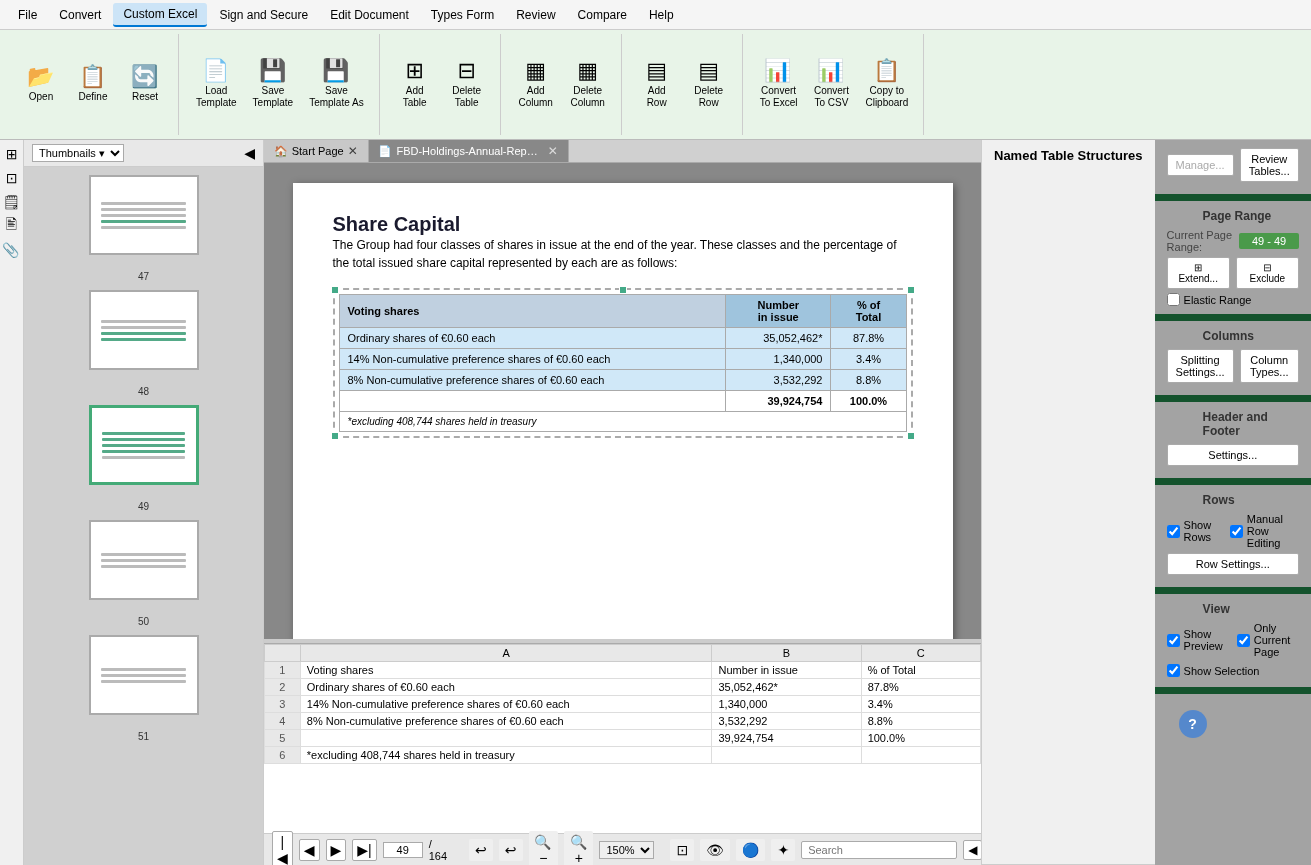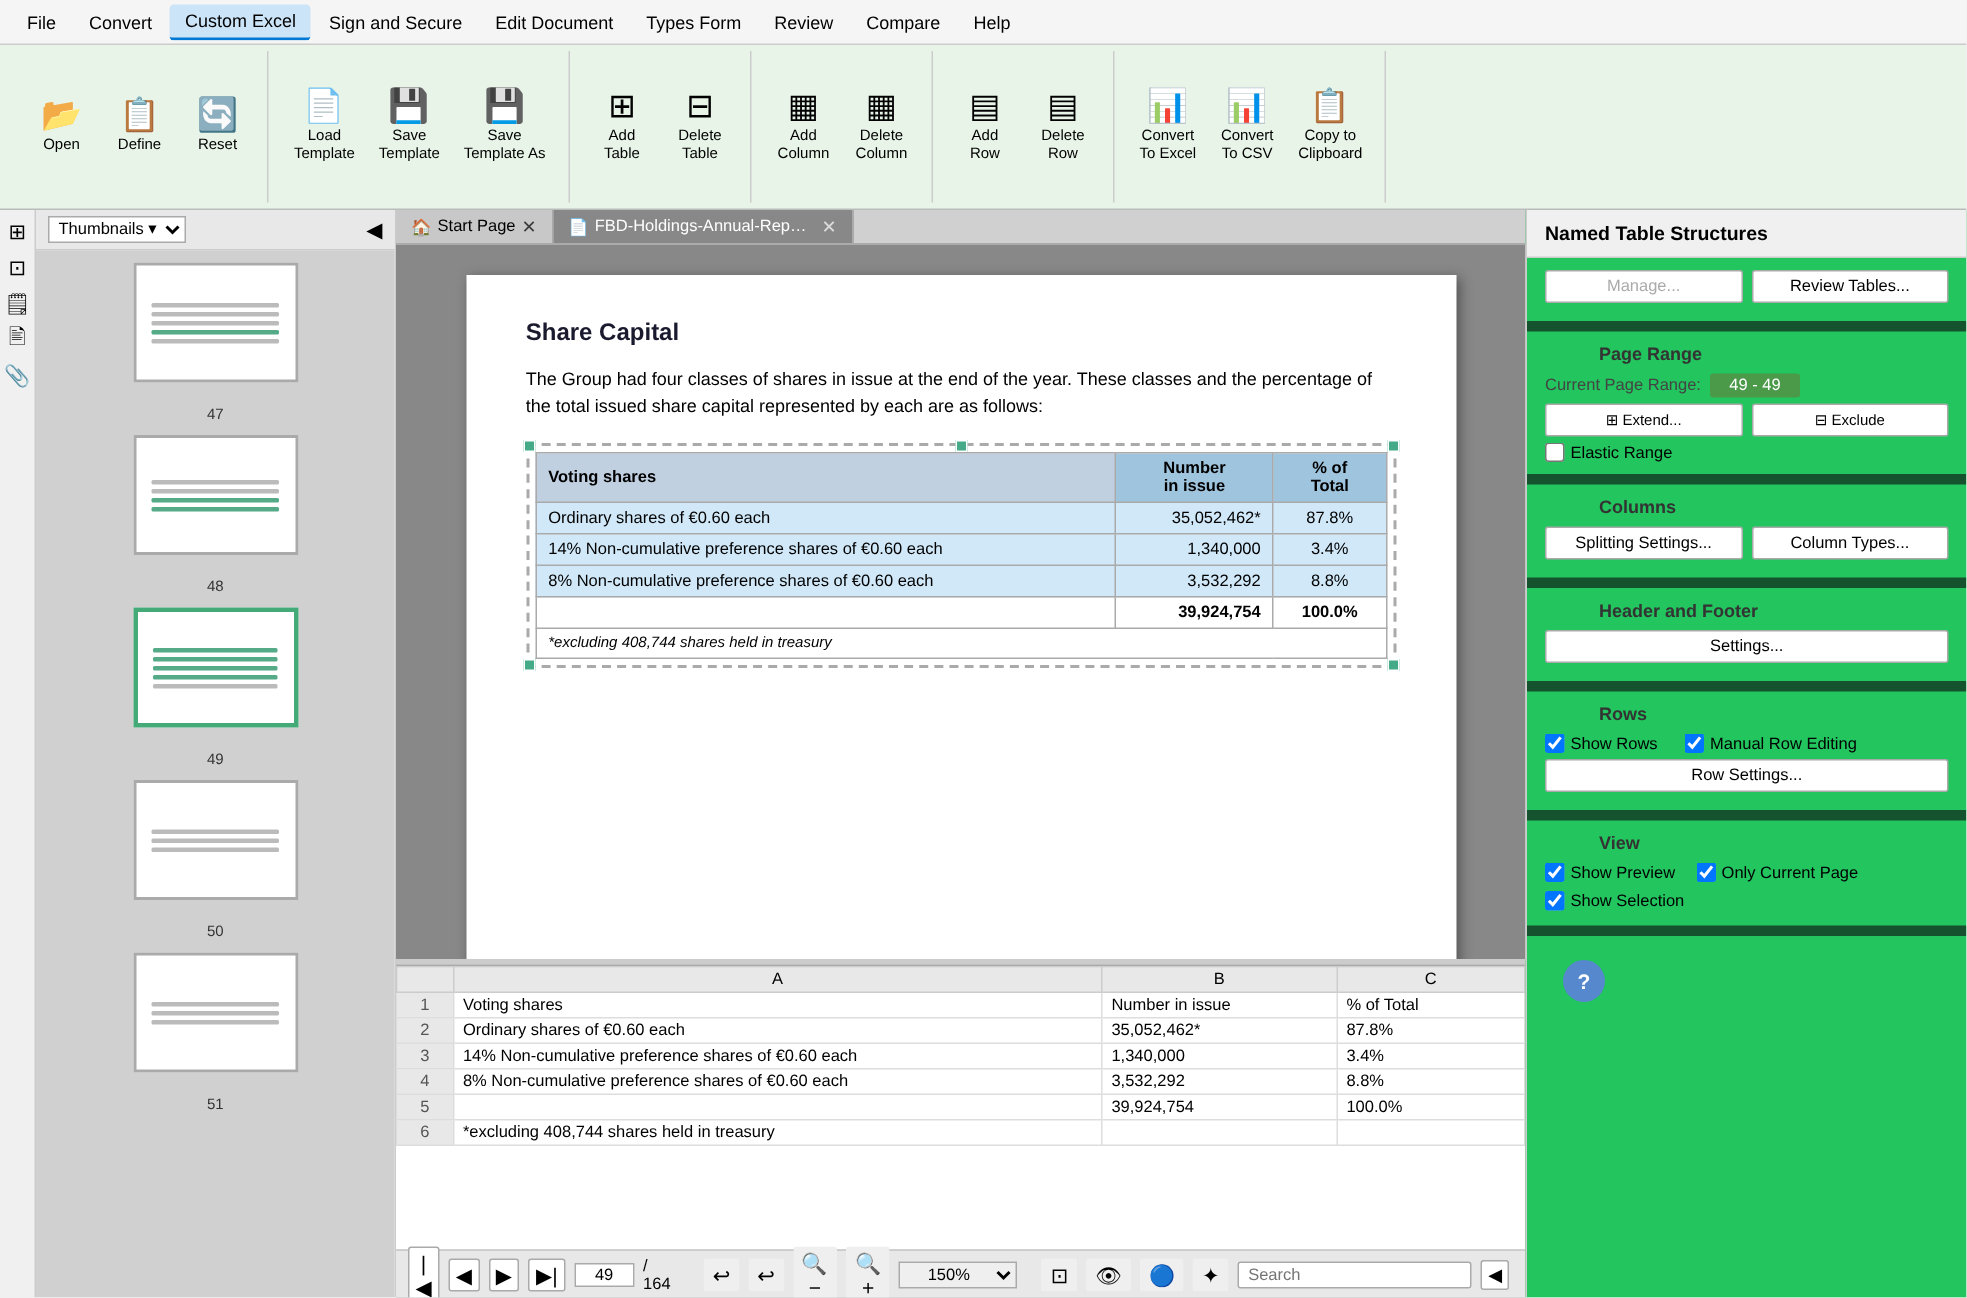--- a/index.html
+++ b/index.html
@@ -45,21 +45,21 @@
     #tabs { display: flex; background: #d0d0d0; border-bottom: 1px solid #aaa; }
     .tab { display: flex; align-items: center; padding: 4px 10px; background: #c8c8c8; border-right: 1px solid #aaa; cursor: pointer; font-size: 11px; gap: 4px; max-width: 200px; overflow: hidden; text-overflow: ellipsis; white-space: nowrap; }
     .tab.active { background: #888; color: #fff; }
     .tab-close { cursor: pointer; font-size: 12px; opacity: 0.7; }
 
     
     #doc-view { flex: 1; overflow: auto; background: #888; display: flex; justify-content: center; padding: 20px; position: relative; }
     #doc-page { background: #fff; width: 660px; min-height: 500px; padding: 30px 40px; position: relative; box-shadow: 2px 2px 8px rgba(0,0,0,0.4); }
 
     
-    .doc-heading { font-size: 16px; font-weight: bold; color: #1a1a2e; margin-bottom: 12px; }
+    .doc-heading { font-size: 20px; font-weight: bold; color: #1a1a2e; }
     .doc-text { font-size: 12px; line-height: 1.5; margin-bottom: 16px; }
     .doc-table-wrapper { border: 2px dashed #aaa; padding: 4px; position: relative; }
     .selection-handle { width: 8px; height: 8px; background: #4a8; border: 1px solid #fff; position: absolute; }
     .doc-table { border-collapse: collapse; width: 100%; }
     .doc-table th, .doc-table td { border: 1px solid #aaa; padding: 4px 8px; font-size: 11px; }
     .doc-table th { background: #b8d4e8; font-weight: bold; text-align: center; }
     .doc-table .header-main { background: #c8d8e8; font-weight: bold; }
     .doc-table .highlighted { background: #d0e8f8; }
     .doc-table td.right { text-align: right; }
     .doc-table td.center { text-align: center; }
@@ -73,27 +73,27 @@
     .sheet-table td.row-num { background: #e8e8e8; text-align: center; min-width: 24px; color: #555; }
     .col-a { min-width: 220px !important; }
     .col-b { min-width: 100px !important; }
     .col-c { min-width: 80px !important; }
 
     
     #bottom-bar { height: 32px; background: #e8e8e8; border-top: 1px solid #ccc; display: flex; align-items: center; padding: 0 8px; gap: 6px; }
     .nav-btn { cursor: pointer; font-size: 14px; padding: 2px 4px; border: 1px solid #aaa; background: #fff; border-radius: 2px; }
     .page-input { width: 40px; border: 1px solid #aaa; text-align: center; font-size: 11px; padding: 1px; }
     .page-total { font-size: 11px; }
-    .zoom-select { font-size: 11px; border: 1px solid #aaa; padding: 1px 14px; }
+    .zoom-select { font-size: 11px; border: 1px solid #aaa; padding: 1px 2px; }
     .tool-btn { cursor: pointer; font-size: 14px; padding: 2px 5px; border: 1px solid transparent; border-radius: 2px; }
     .search-box { flex: 1; border: 1px solid #aaa; padding: 2px 6px; font-size: 11px; border-radius: 2px; }
     .arrow-btn { cursor: pointer; font-size: 12px; padding: 2px 4px; border: 1px solid #aaa; background: #fff; border-radius: 2px; }
 
     
-    #right-panel { width: 294px; background: #22c55e; border-left: 1px solid #ccc; display: flex; flex-direction: column; overflow: hidden; }
+    #right-panel { width: 330px; background: #a3a3a3; border-left: 1px solid #ccc; display: flex; flex-direction: row; overflow: hidden; }
     .panel-title { font-size: 13px; font-weight: bold; padding: 8px 12px; background: #f0f0f0; border-bottom: 1px solid #ccc; }
     .panel-section { padding: 8px 12px; border-bottom: 7px solid #14532d; }
     .panel-section-title { font-size: 12px; font-weight: bold; color: #333; margin-bottom: 6px; padding-left: 36px; }
     .panel-row { display: flex; align-items: center; gap: 6px; margin-bottom: 4px; }
     .panel-btn { flex: 1; padding: 4px 8px; border: 1px solid #aaa; background: #fff; border-radius: 2px; cursor: pointer; font-size: 11px; text-align: center; }
     .panel-btn.disabled { color: #aaa; cursor: default; }
     .panel-label { font-size: 11px; color: #444; }
     .range-display { background: #4a9a4a; color: #fff; padding: 2px 8px; border-radius: 2px; font-size: 11px; min-width: 60px; text-align: center; }
     .checkbox-row { display: flex; align-items: center; gap: 4px; font-size: 11px; }
     .help-btn { width: 28px; height: 28px; border-radius: 50%; background: #5588cc; color: #fff; border: none; cursor: pointer; font-size: 14px; font-weight: bold; display: flex; align-items: center; justify-content: center; margin: 8px 12px; }

